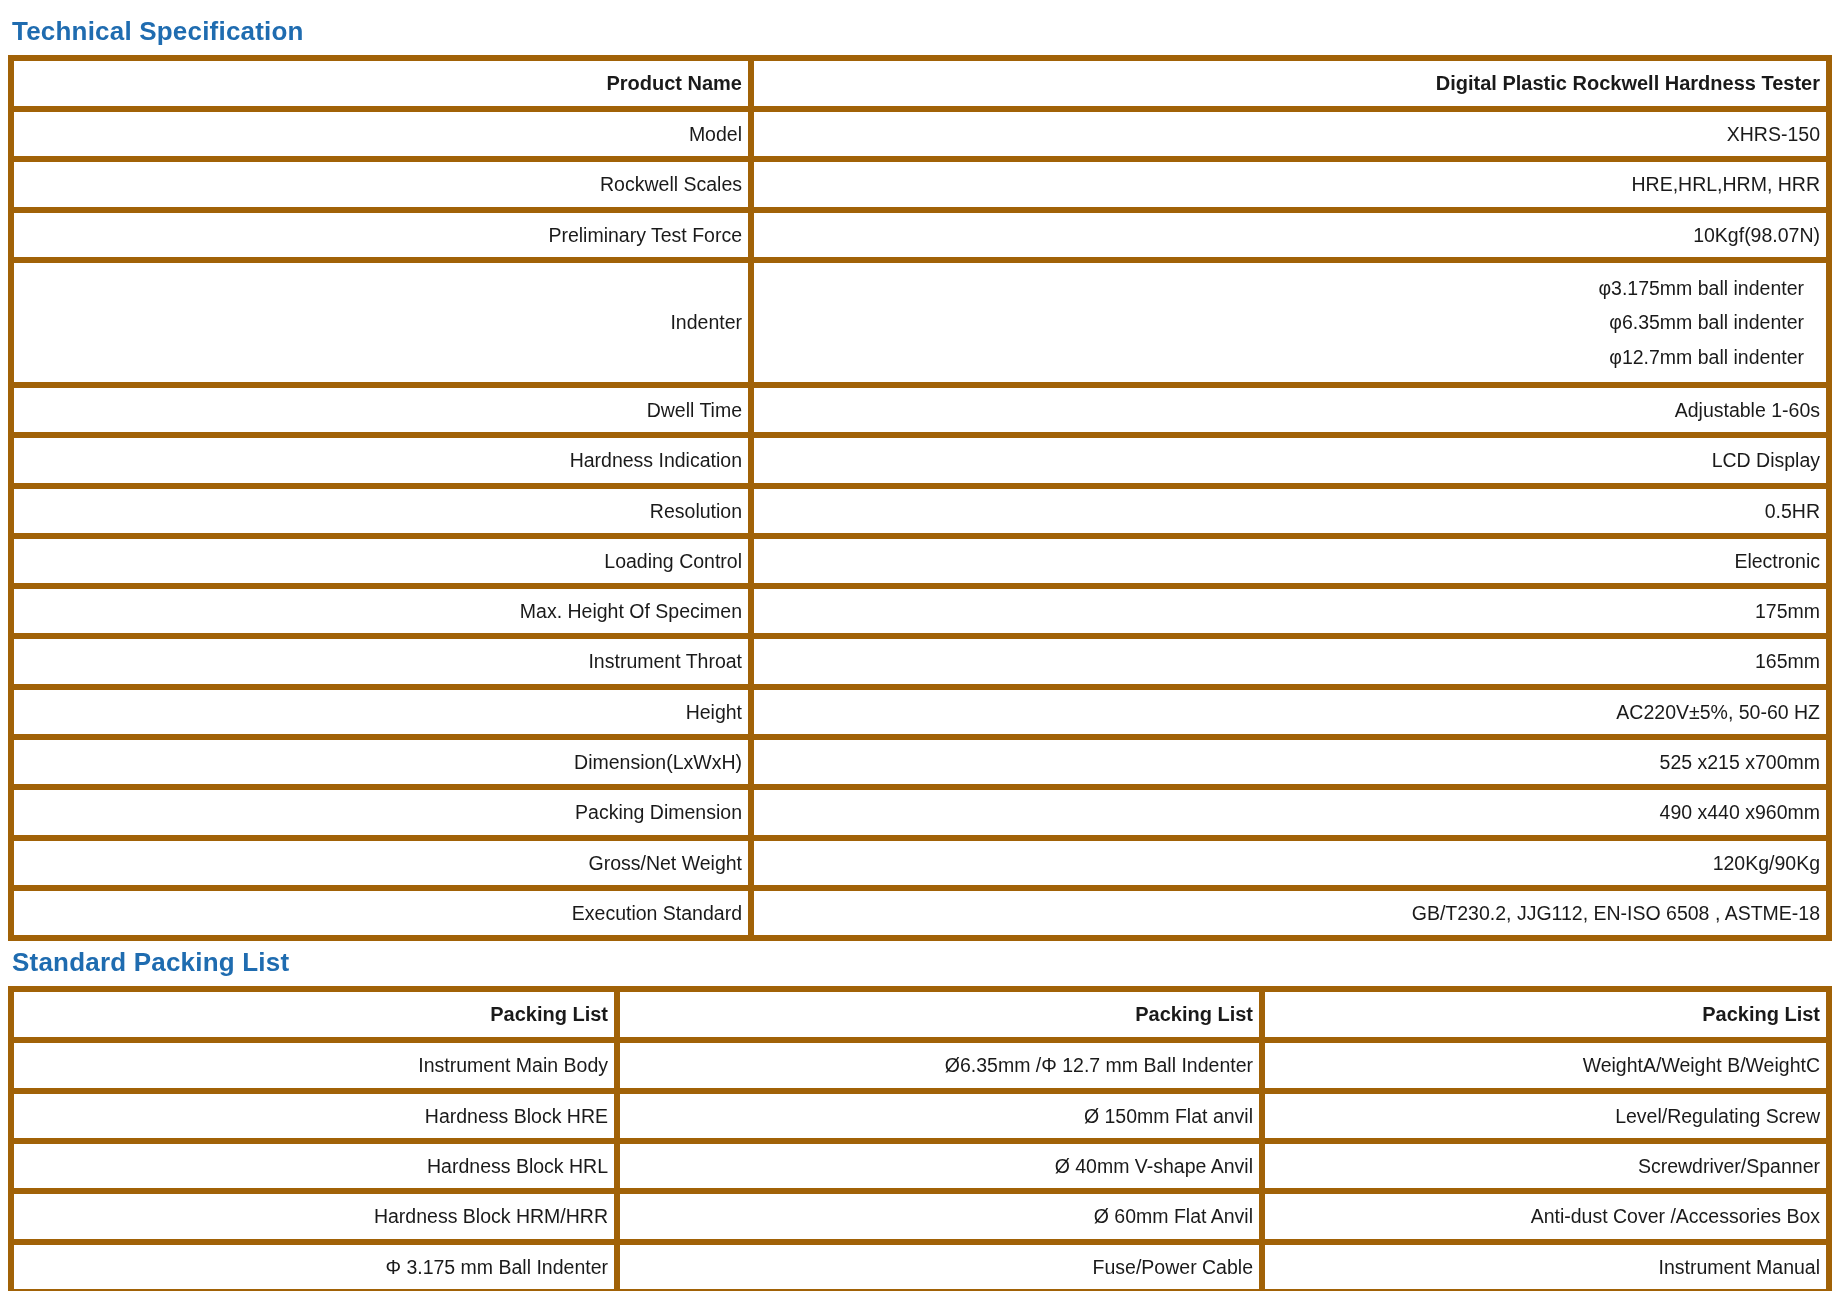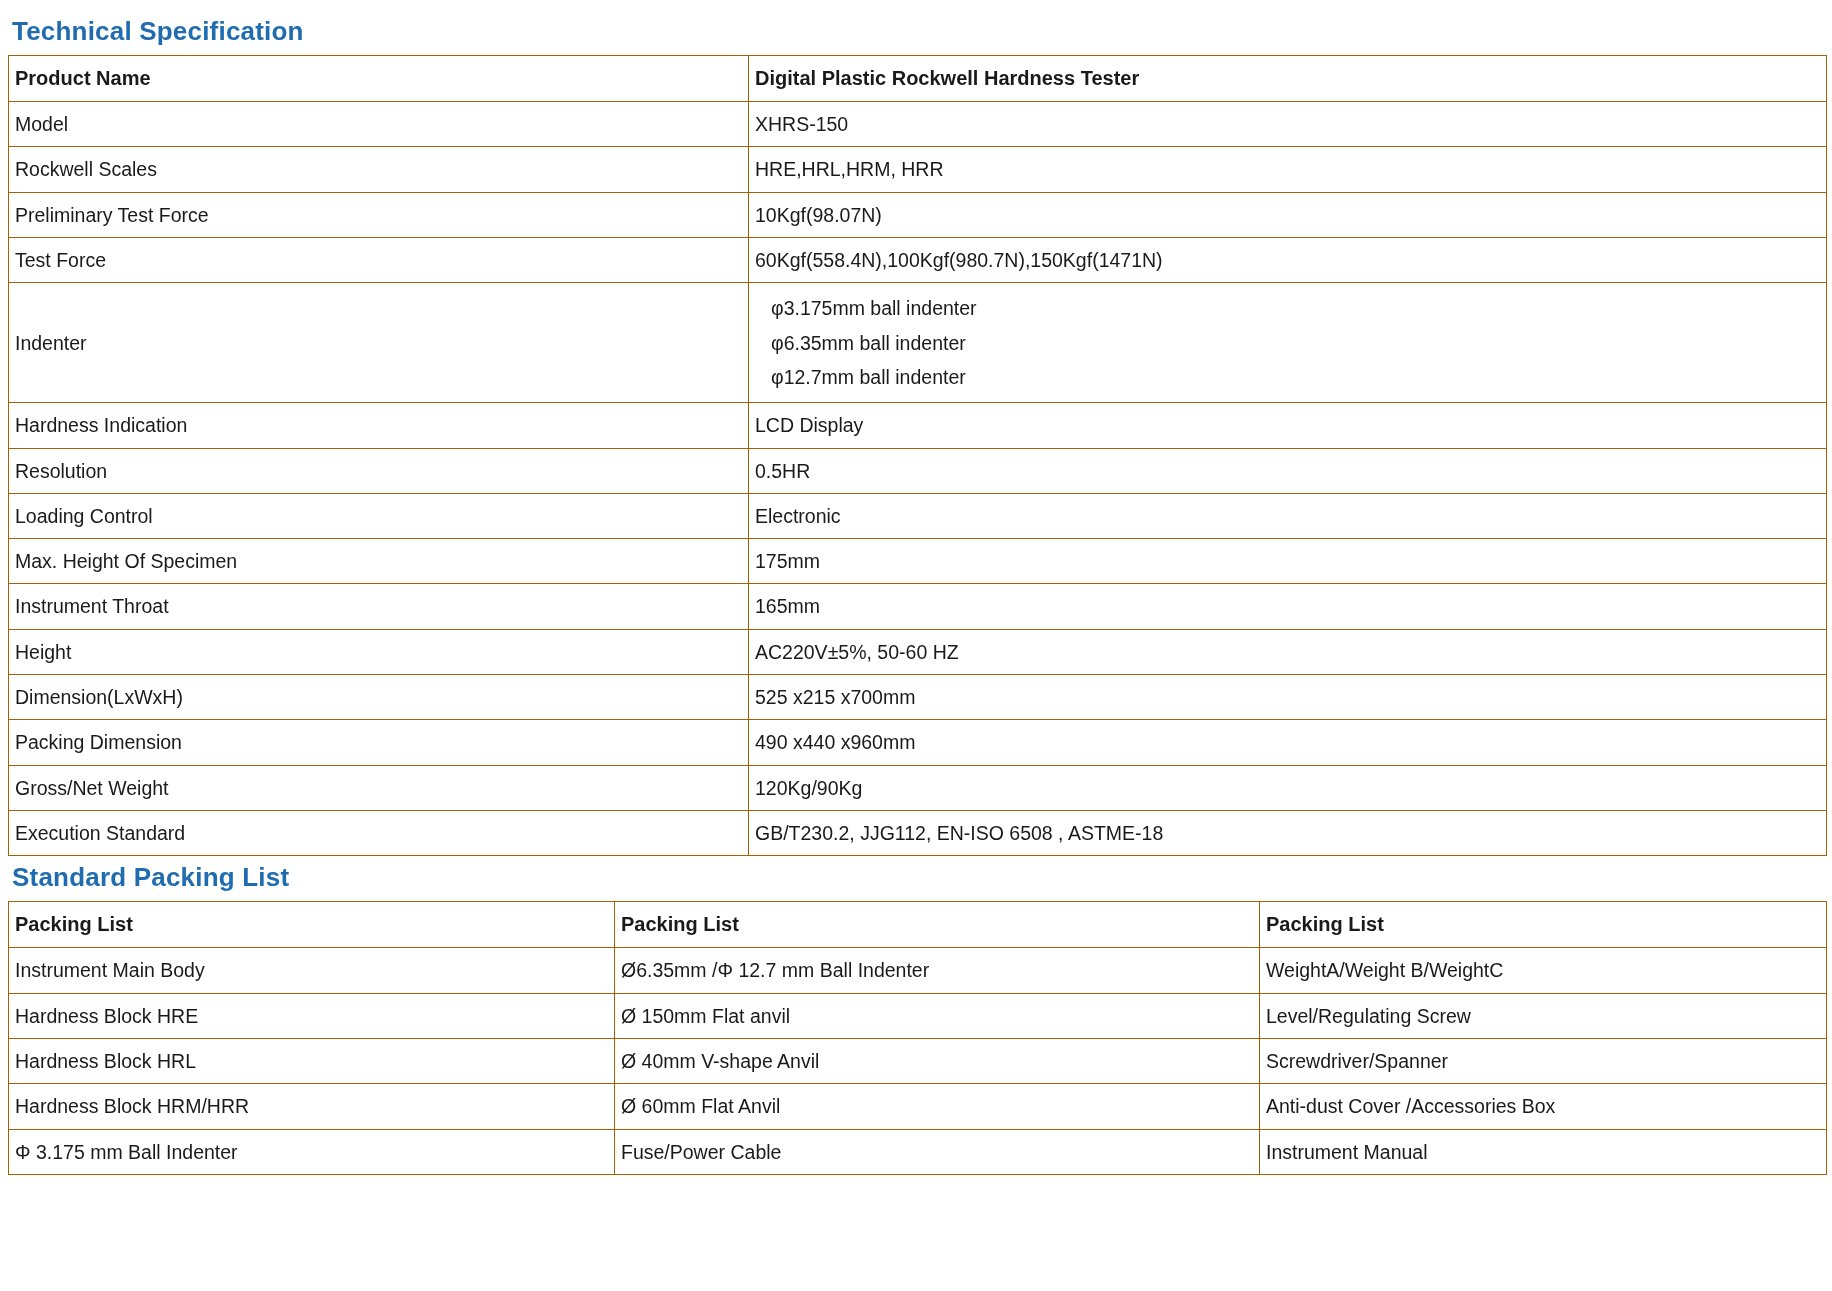--- a/index.html
+++ b/index.html
@@ -32,24 +32,24 @@
     width: 1818px;
     table-layout: fixed;
   }
   table.spec col.c1 { width: 740px; }
   table.spec col.c2 { width: 1078px; }
   table.packing col.p1 { width: 606px; }
   table.packing col.p2 { width: 645px; }
   table.packing col.p3 { width: 567px; }
 
   td, th {
-    border: 1px solid #a16207;
+    border: 6px solid #a16207;
     padding: 9px 6px;
     font-size: 19.5px;
-    text-align: left;
+    text-align: right;
     vertical-align: middle;
     line-height: 1.35;
     font-weight: normal;
   }
   th, td.hdr {
     font-weight: bold;
     font-size: 20px;
   }
   td.multi {
     padding: 8px 22px;
@@ -82,30 +82,30 @@
       </tr>
       <tr>
         <td>Rockwell Scales</td>
         <td>HRE,HRL,HRM, HRR</td>
       </tr>
       <tr>
         <td>Preliminary Test Force</td>
         <td>10Kgf(98.07N)</td>
       </tr>
       <tr>
-        <td>Test Force</td>
-        <td>60Kgf(558.4N),100Kgf(980.7N),150Kgf(1471N)</td>
-      </tr>
-      <tr>
         <td>Indenter</td>
         <td class="multi">
           <span class="line">φ3.175mm ball indenter</span>
           <span class="line">φ6.35mm ball indenter</span>
           <span class="line">φ12.7mm ball indenter</span>
         </td>
+      </tr>
+      <tr>
+        <td>Dwell Time</td>
+        <td>Adjustable 1-60s</td>
       </tr>
       <tr>
         <td>Hardness Indication</td>
         <td>LCD Display</td>
       </tr>
       <tr>
         <td>Resolution</td>
         <td>0.5HR</td>
       </tr>
       <tr>

